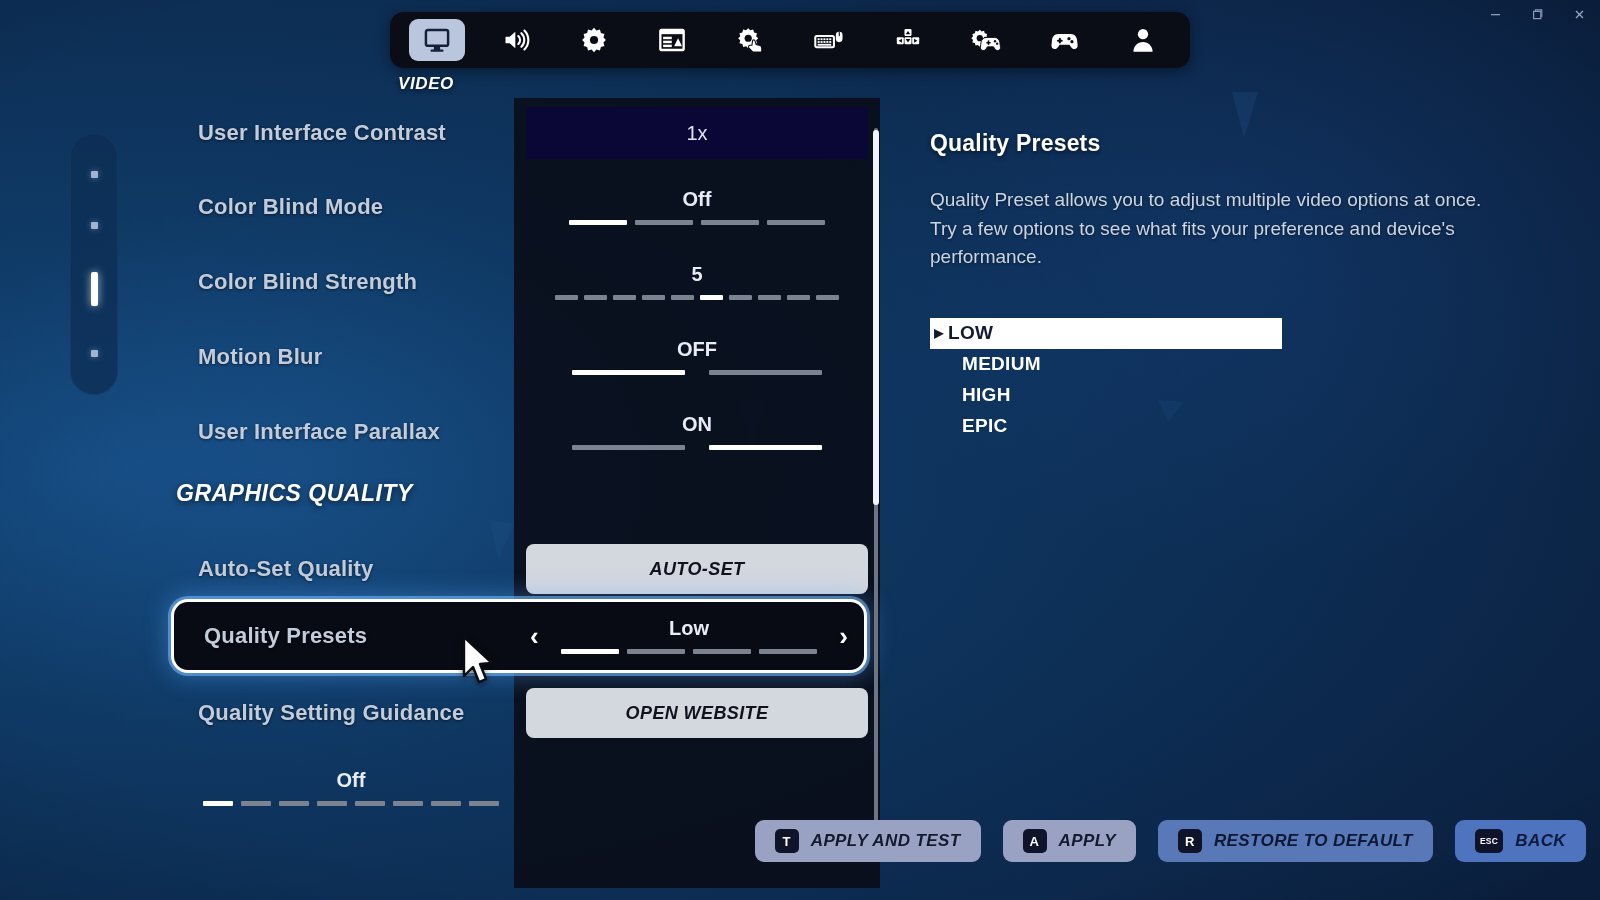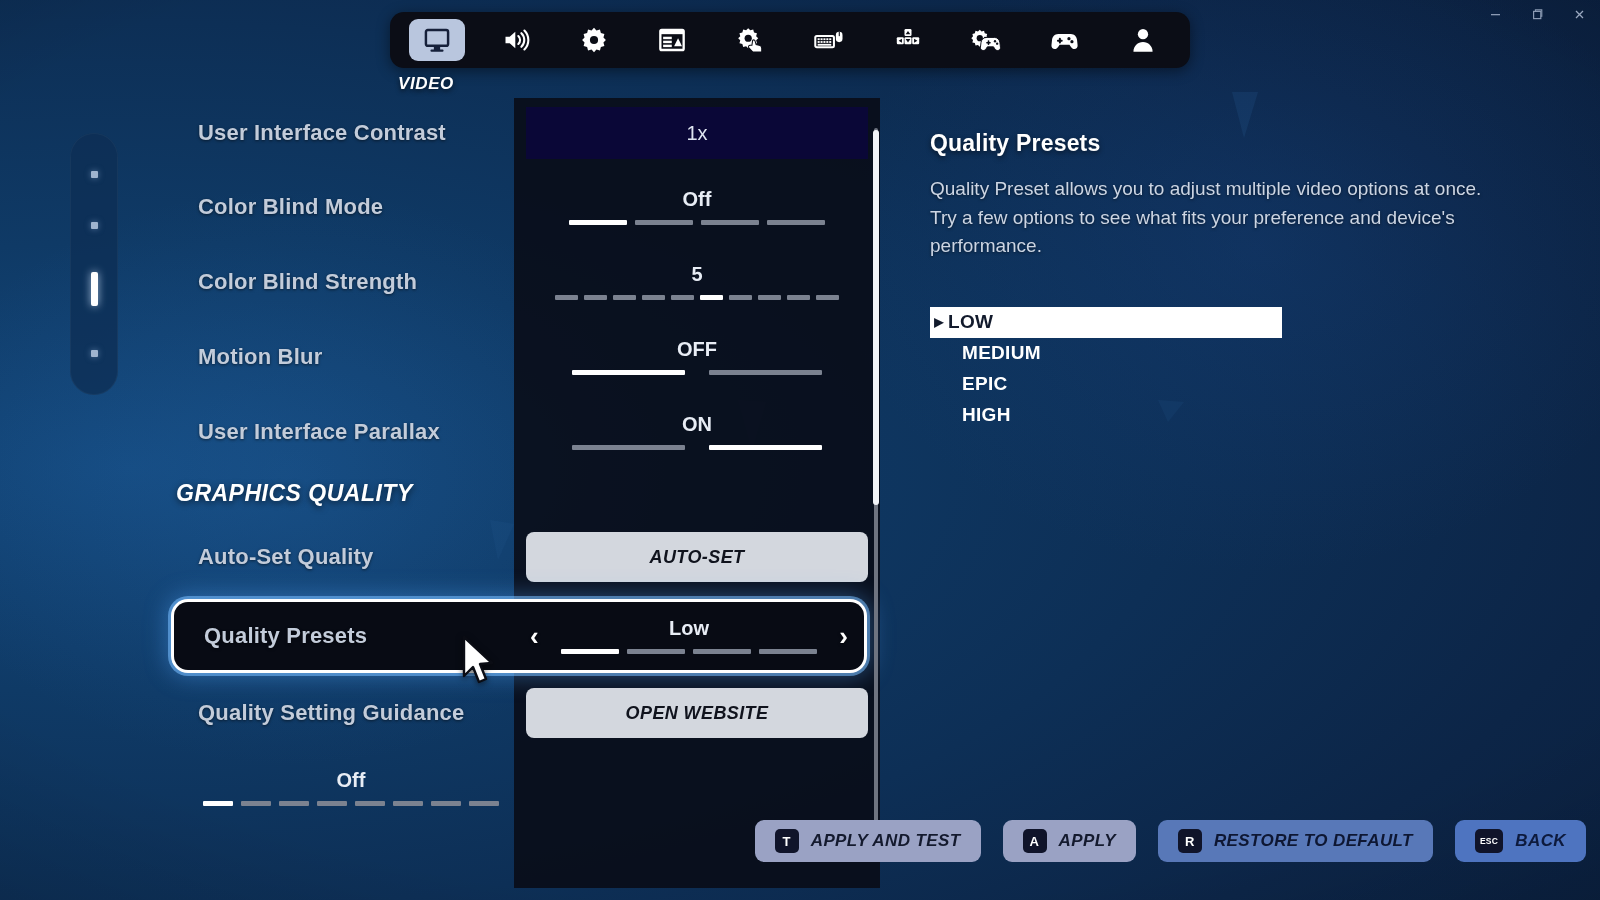--- a/index.html
+++ b/index.html
@@ -79,21 +79,21 @@
   .section-hd{position:absolute;left:8px;color:#fff;font-size:23px;font-weight:bold;font-style:italic;
     letter-spacing:.5px;text-shadow:0 2px 6px rgba(0,0,0,.6);}
 
   
   .sb-track{position:absolute;left:874px;top:128px;width:4px;height:700px;background:#6f7480;border-radius:2px;z-index:16;}
   .sb-thumb{position:absolute;left:873px;top:130px;width:6px;height:375px;background:#f2f4f8;border-radius:3px;z-index:17;}
 
   
   .info{position:absolute;left:930px;top:130px;width:580px;z-index:15;}
   .info h2{color:#fff;font-size:23px;font-weight:bold;letter-spacing:.2px;text-shadow:0 2px 5px rgba(0,0,0,.55);}
-  .info p{color:#ccd5e3;font-size:19px;line-height:1.5;margin-top:18px;width:566px;
+  .info p{color:#ccd5e3;font-size:19px;line-height:1.5;margin-top:29px;width:566px;
     text-shadow:0 1px 3px rgba(0,0,0,.5);}
   .preset-list{margin-top:46px;}
   .preset{height:31px;display:flex;align-items:center;padding-left:14px;color:#fff;font-weight:bold;
     font-size:19px;letter-spacing:.3px;width:352px;}
   .preset.on{background:#ffffff;color:#121a2c;padding-left:0;}
   .preset .tri{width:18px;display:inline-block;text-align:center;font-size:12px;}
   .preset.on .tri{color:#121a2c;}
   .preset:not(.on) .tri{visibility:hidden;}
 
   
@@ -319,21 +319,21 @@
       <div class="val">ON</div>
       <div class="segs" style="gap:24px">
         <div class="seg" style="width:113px"></div>
         <div class="seg on" style="width:113px"></div>
       </div>
     </div>
   </div>
 
   <div class="section-hd" style="top:382px;">GRAPHICS QUALITY</div>
 
-  <div class="row" style="top:424px;">
+  <div class="row" style="top:436px;">
     <div class="lbl">Auto-Set Quality</div>
     <div class="ctrl">
       <div class="pillbtn">AUTO-SET</div>
     </div>
   </div>
 
   <div class="row sel" style="top:504px;height:68px;">
     <div class="lbl" style="width:340px">Quality Presets</div>
     <div class="ctrl" style="width:350px;height:68px;">
       <div class="arrowbtn arrow-l">‹</div>
@@ -383,25 +383,25 @@
     <div class="preset on">
       <span class="tri">▶</span>
       <span>LOW</span>
     </div>
     <div class="preset">
       <span class="tri">▶</span>
       <span>MEDIUM</span>
     </div>
     <div class="preset">
       <span class="tri">▶</span>
-      <span>EPIC</span>
+      <span>HIGH</span>
     </div>
     <div class="preset">
       <span class="tri">▶</span>
-      <span>HIGH</span>
+      <span>EPIC</span>
     </div>
   </div>
 </div>
 
 <div class="btnbar">
   <div class="abtn">
     <span class="key">T</span>
     <span>APPLY AND TEST</span>
   </div>
   <div class="abtn">

